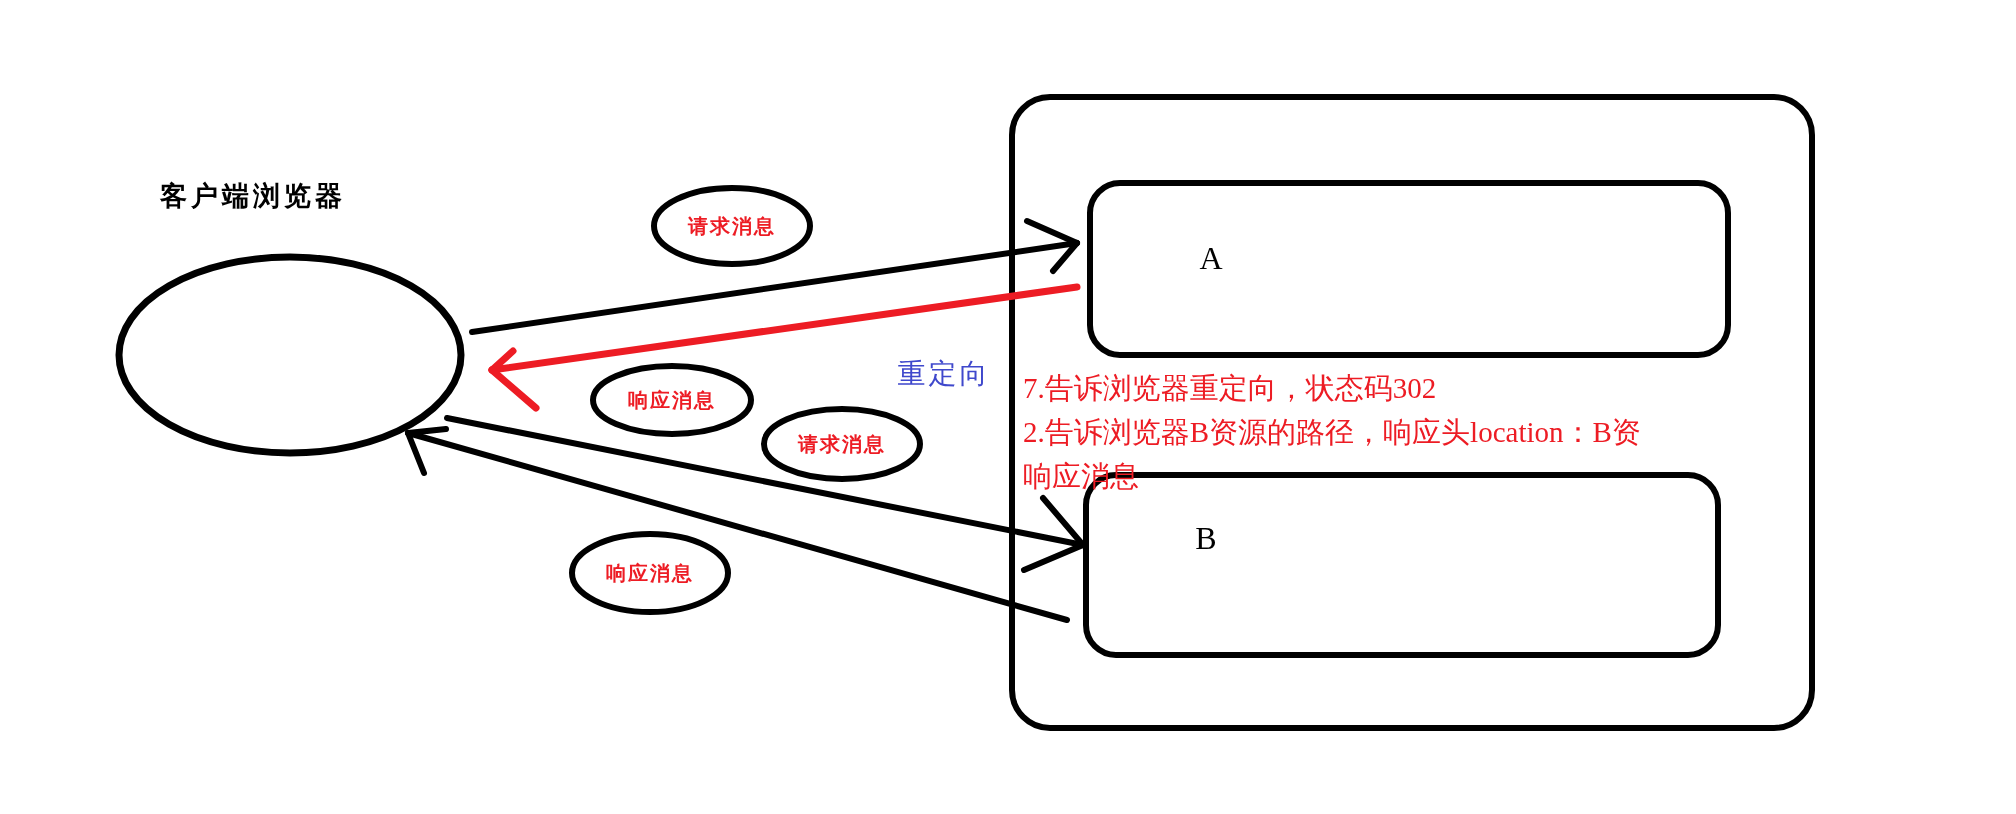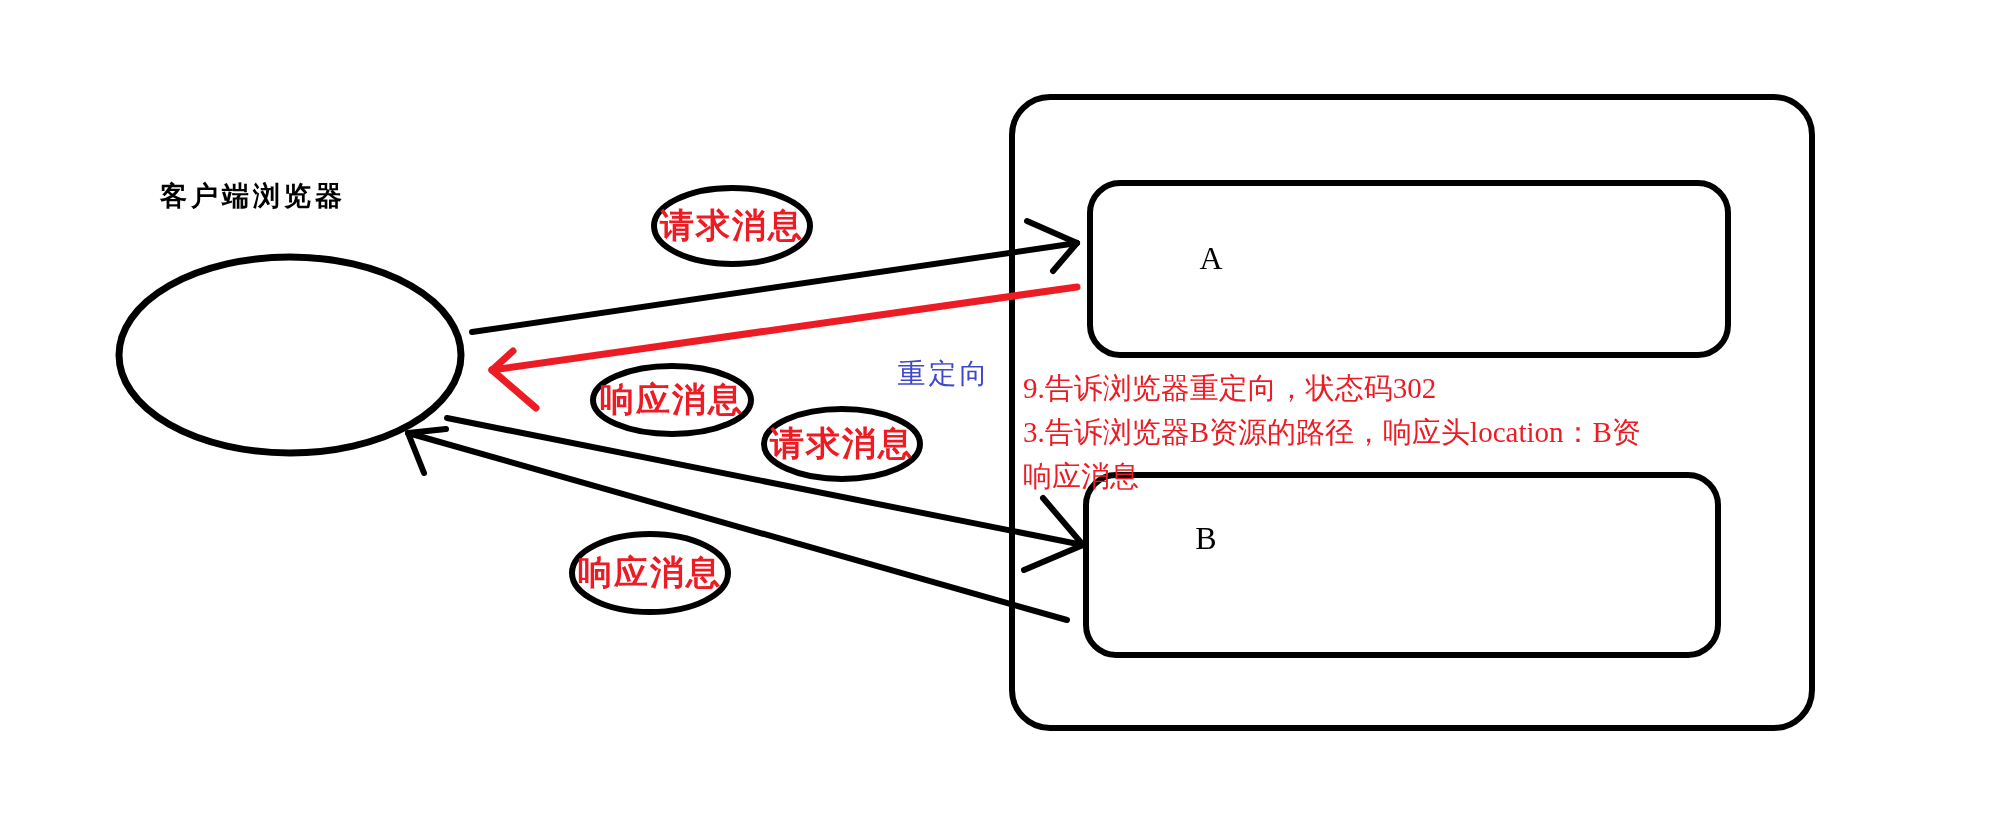--- a/index.html
+++ b/index.html
@@ -16,21 +16,21 @@
   svg.shapes { position:absolute; left:0; top:0; width:2016px; height:814px; }
 
   svg .stroke-black { fill:none; stroke:var(--black); stroke-width:6; stroke-linecap:round; }
   svg .stroke-black-thick { fill:none; stroke:var(--black); stroke-width:7; stroke-linecap:round; }
   svg .stroke-red { fill:none; stroke:var(--red); stroke-width:7; stroke-linecap:round; }
 
   .txt { position:absolute; white-space:nowrap; }
   .center { transform: translate(-50%,-50%); }
 
   .client-label { left:160px; top:178px; font-size:27px; font-weight:bold; color:var(--black); letter-spacing:4px; }
-  .bubble-label { font-size:34px; font-weight:bold; color:var(--red); letter-spacing:2px; }
+  .bubble-label { font-size:20px; font-weight:bold; color:var(--red); letter-spacing:2px; }
   .redirect-label { left:944px; top:354px; font-size:28px; color:var(--blue); letter-spacing:3px;margin-top:20px; }
   .resource-label { font-size:32px; color:var(--black); }
 
   .notes {
     position:absolute; left:1023px; top:366px; width:680px;
     font-size:29px; line-height:44px; color:var(--red);
   }
   .notes .note-line { white-space:nowrap; }
 </style>
 </head>
@@ -88,18 +88,18 @@
 
   <div class="txt bubble-label center" style="left:650px; top:573px;">响应消息</div>
 
   <div class="txt redirect-label center">重定向</div>
 
   <div class="txt resource-label center" style="left:1211px; top:258px;">A</div>
 
   <div class="txt resource-label center" style="left:1206px; top:538px;">B</div>
 
   <div class="notes">
-    <div class="note-line">9.告诉浏览器重定向，状态码302</div>
-    <div class="note-line">3.告诉浏览器B资源的路径，响应头location：B资</div>
+    <div class="note-line">7.告诉浏览器重定向，状态码302</div>
+    <div class="note-line">2.告诉浏览器B资源的路径，响应头location：B资</div>
     <div class="note-line">响应消息</div>
   </div>
 
 </div>
 
 </body></html>

